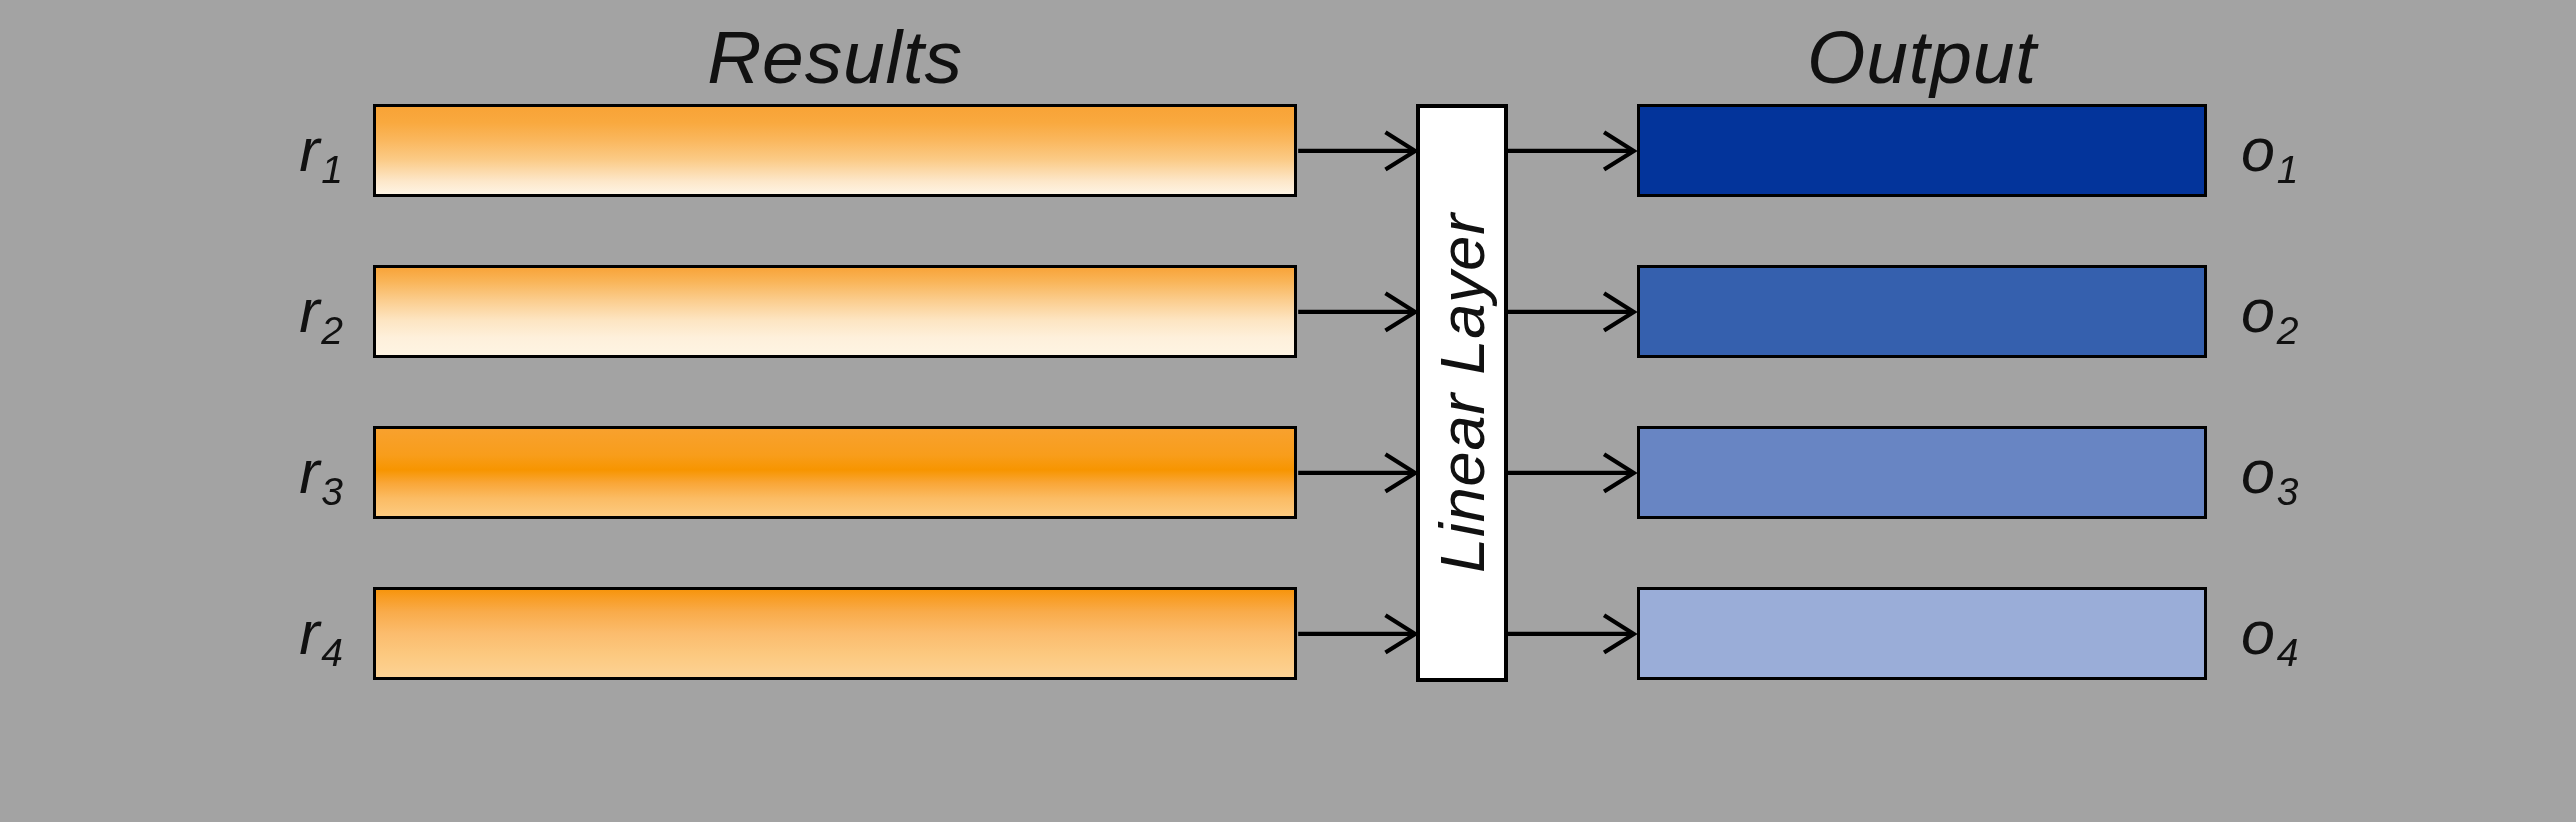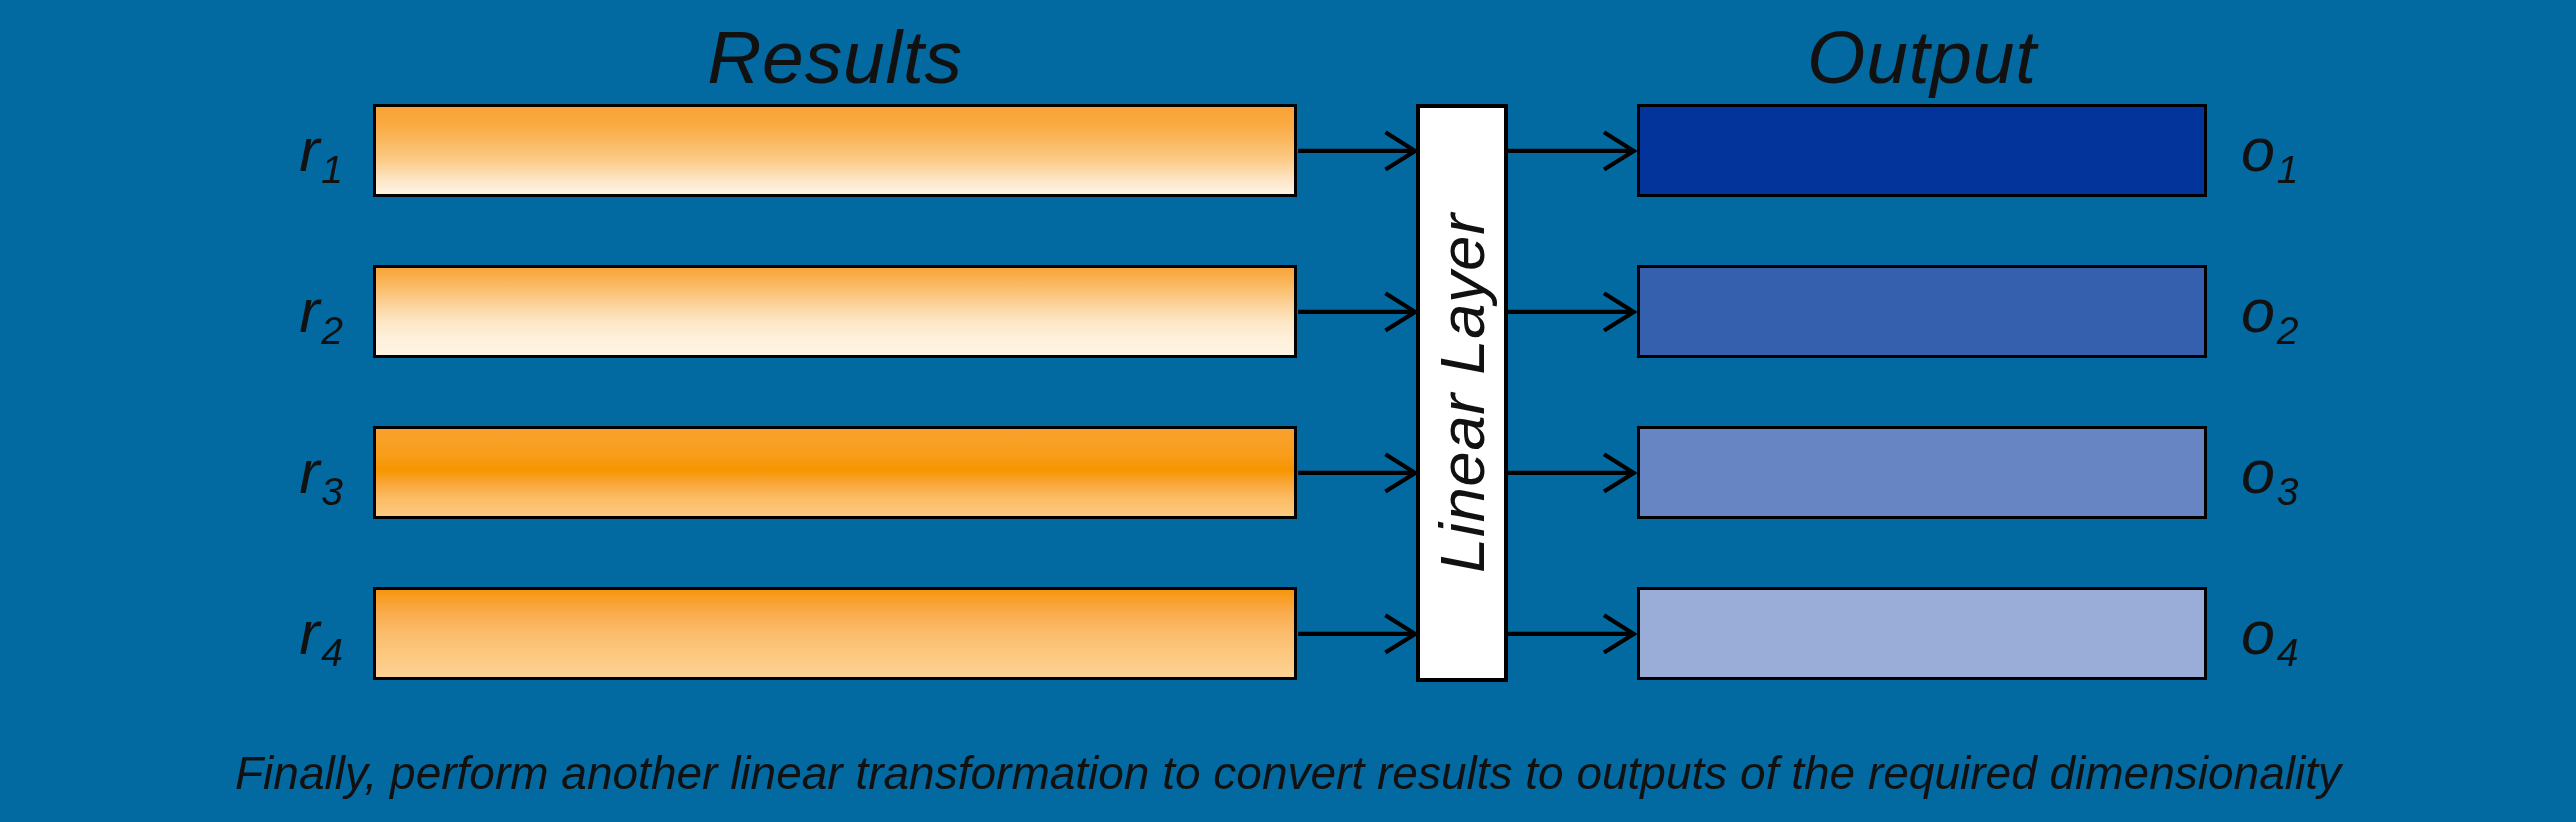--- a/index.html
+++ b/index.html
@@ -1,19 +1,19 @@
 <!DOCTYPE html>
 <html style="font-size:13.6px"><head>
 <meta charset="utf-8">
 <style>
   html,body{margin:0;padding:0;background:#ffffff;}
   #canvas{
     position:relative;
     width:2576px;height:823px;
-    background:#0369a1;
+    background:#a3a3a3;
     font-family:"Liberation Sans", sans-serif;
     overflow:hidden;
   }
   .title{
     position:absolute;
     top:20.3px;
     font-style:italic;
     font-size:75px;
     line-height:1.0;
     color:#111111;
@@ -176,16 +176,15 @@
     <g>
       <line x1="1532" y1="748" x2="1668" y2="748"></line>
       <polyline points="1635,726 1670,748 1635,770"></polyline>
     </g>
     <g>
       <line x1="1779" y1="748" x2="1926" y2="748"></line>
       <polyline points="1893,726 1928,748 1893,770"></polyline>
     </g>
   </svg>
 
-  <div class="caption">Finally, perform another linear transformation to convert results to outputs of the required dimensionality</div>
 
 </div>
 
 
 </body></html>

